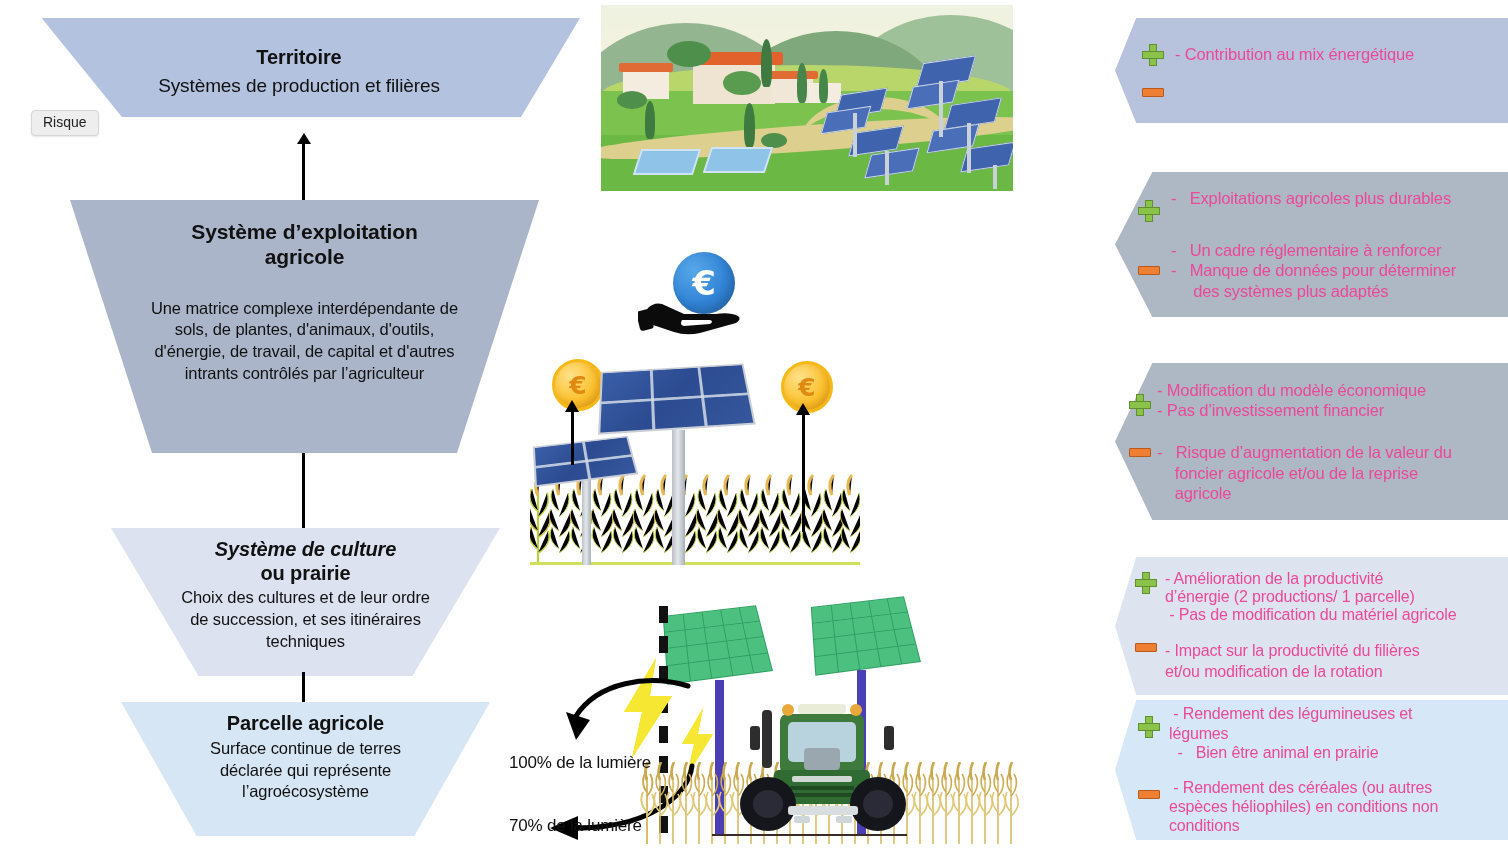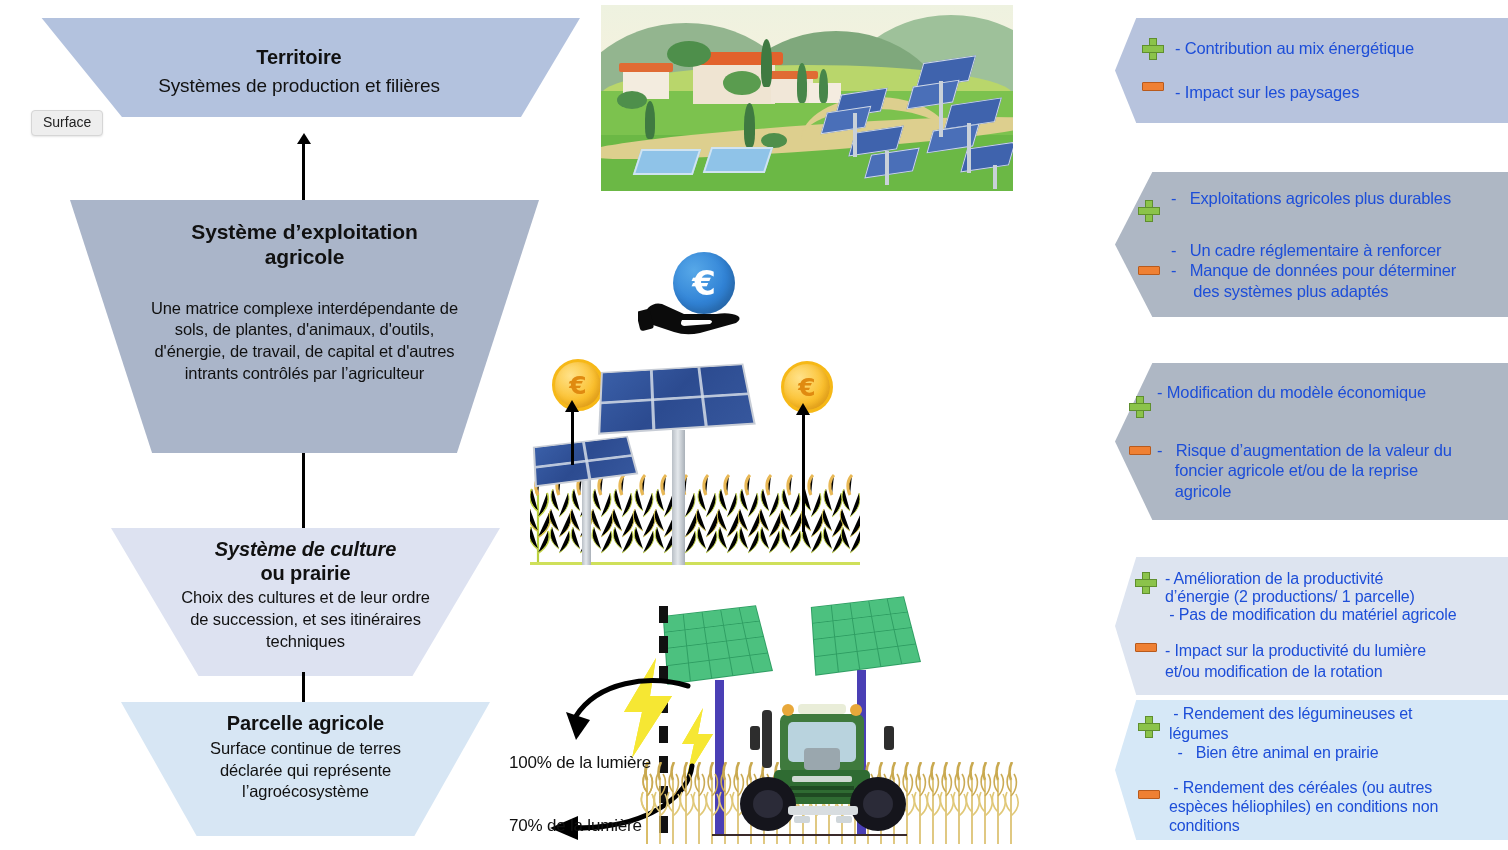--- a/index.html
+++ b/index.html
@@ -104,21 +104,21 @@
     width: 44px;
     flex: 0 0 44px;
     display: flex;
     align-items: center;
     justify-content: center;
   }
   .co-text {
     flex: 1 1 auto;
     line-height: 1.22;
     letter-spacing: -0.15px;
-    color: #1d4ed8;
+    color: #ec4899;
   }
   .co-text .li { display: block; white-space: pre-wrap; }
 
   
   .icon-plus {
     width: 22px; height: 22px;
     position: relative;
     flex: 0 0 auto;
   }
   .icon-plus::before, .icon-plus::after {
@@ -281,21 +281,21 @@
     <div class="trap-desc" style="font-size:16.5px; margin-top:2px; width:250px;">Choix des cultures et de leur ordre de succession, et ses itinéraires techniques</div>
   </div>
 
   <div class="vline" style="left:302px; top:672px; height:30px;"></div>
 
   <div class="trap shape-t4" style="left:121px; top:702px; width:369px; height:134px; background:#d7e6f4; padding-top:10px;">
     <div class="trap-title" style="font-size:20px;">Parcelle agricole</div>
     <div class="trap-desc" style="font-size:16.5px; margin-top:2px; width:242px;">Surface continue de terres déclarée qui représente l’agroécosystème</div>
   </div>
 
-  <div id="langue-badge">Surface</div>
+  <div id="langue-badge">Risque</div>
 
   <div id="scene-landscape">
     <div class="ls-sky"></div>
 
     <div class="ls-hill" style="left:-40px; top:18px; width:250px; height:110px; background:#93b58f;"></div>
     <div class="ls-hill" style="left:230px; top:10px; width:240px; height:105px; background:#9ec19a;"></div>
     <div class="ls-hill" style="left:120px; top:26px; width:230px; height:95px; background:#7fa87c;"></div>
 
     <div class="abs" style="left:0; top:60px; width:100%; height:50px; background:#b9d66b; border-radius:50% 50% 0 0 / 60% 60% 0 0;"></div>
     <div class="abs" style="left:0; top:86px; width:100%; height:100px; background:#7cc24e;"></div>
@@ -560,23 +560,20 @@
             </span>
         </div>
         <div class="co-text" style="font-size:16.5px;">
           <span class="li">- Contribution au mix énergétique</span>
         </div>
       </div>
       <div class="co-row">
         <div class="co-icon-col">
           <span class="icon-minus"></span>
         </div>
-        <div class="co-text" style="font-size:16.5px;">
-          <span class="li">- Impact sur les paysages</span>
-        </div>
       </div>
     </div>
   </div>
 
   <div class="callout" style="left:1115px; top:172px; width:393px; height:145px;">
     <div class="callout-body" style="background:#aeb7c4; clip-path: polygon(9.5% 0%, 100% 0%, 100% 100%, 9.5% 100%, 0% 50%);"></div>
     <div class="callout-rows" style="padding:10px 12px 10px 12px; gap:18px;">
       <div class="co-row">
         <div class="co-icon-col" style="padding-top:12px;">
           <span class="icon-plus">
@@ -604,20 +601,21 @@
     <div class="callout-body" style="background:#aeb7c4; clip-path: polygon(9.5% 0%, 100% 0%, 100% 100%, 9.5% 100%, 0% 50%);"></div>
     <div class="callout-rows" style="padding:10px 12px 10px 8px; gap:22px;">
       <div class="co-row">
         <div class="co-icon-col" style="width:34px; flex:0 0 34px; padding-top:14px;">
           <span class="icon-plus">
               <span class="cap"></span>
             </span>
         </div>
         <div class="co-text" style="font-size:16.5px;">
           <span class="li">- Modification du modèle économique</span>
+          <span class="li">- Pas d’investissement financier</span>
         </div>
       </div>
       <div class="co-row">
         <div class="co-icon-col" style="width:34px; flex:0 0 34px; padding-top:6px;">
           <span class="icon-minus"></span>
         </div>
         <div class="co-text" style="font-size:16.5px;">
           <span class="li">-   Risque d’augmentation de la valeur du</span>
           <span class="li">    foncier agricole et/ou de la reprise</span>
           <span class="li">    agricole</span>
@@ -639,21 +637,21 @@
           <span class="li">- Amélioration de la productivité</span>
           <span class="li">d’énergie (2 productions/ 1 parcelle)</span>
           <span class="li"> - Pas de modification du matériel agricole</span>
         </div>
       </div>
       <div class="co-row">
         <div class="co-icon-col" style="width:38px; flex:0 0 38px; padding-top:2px;">
           <span class="icon-minus"></span>
         </div>
         <div class="co-text" style="font-size:16px; line-height:1.3;">
-          <span class="li">- Impact sur la productivité du lumière</span>
+          <span class="li">- Impact sur la productivité du filières</span>
           <span class="li">et/ou modification de la rotation</span>
         </div>
       </div>
     </div>
   </div>
 
   <div class="callout" style="left:1115px; top:700px; width:393px; height:140px;">
     <div class="callout-body" style="background:#d6e8f7; clip-path: polygon(5.4% 0%, 100% 0%, 100% 100%, 5.4% 100%, 0% 50%);"></div>
     <div class="callout-rows" style="padding:8px 10px 8px 14px; gap:16px;">
       <div class="co-row">

